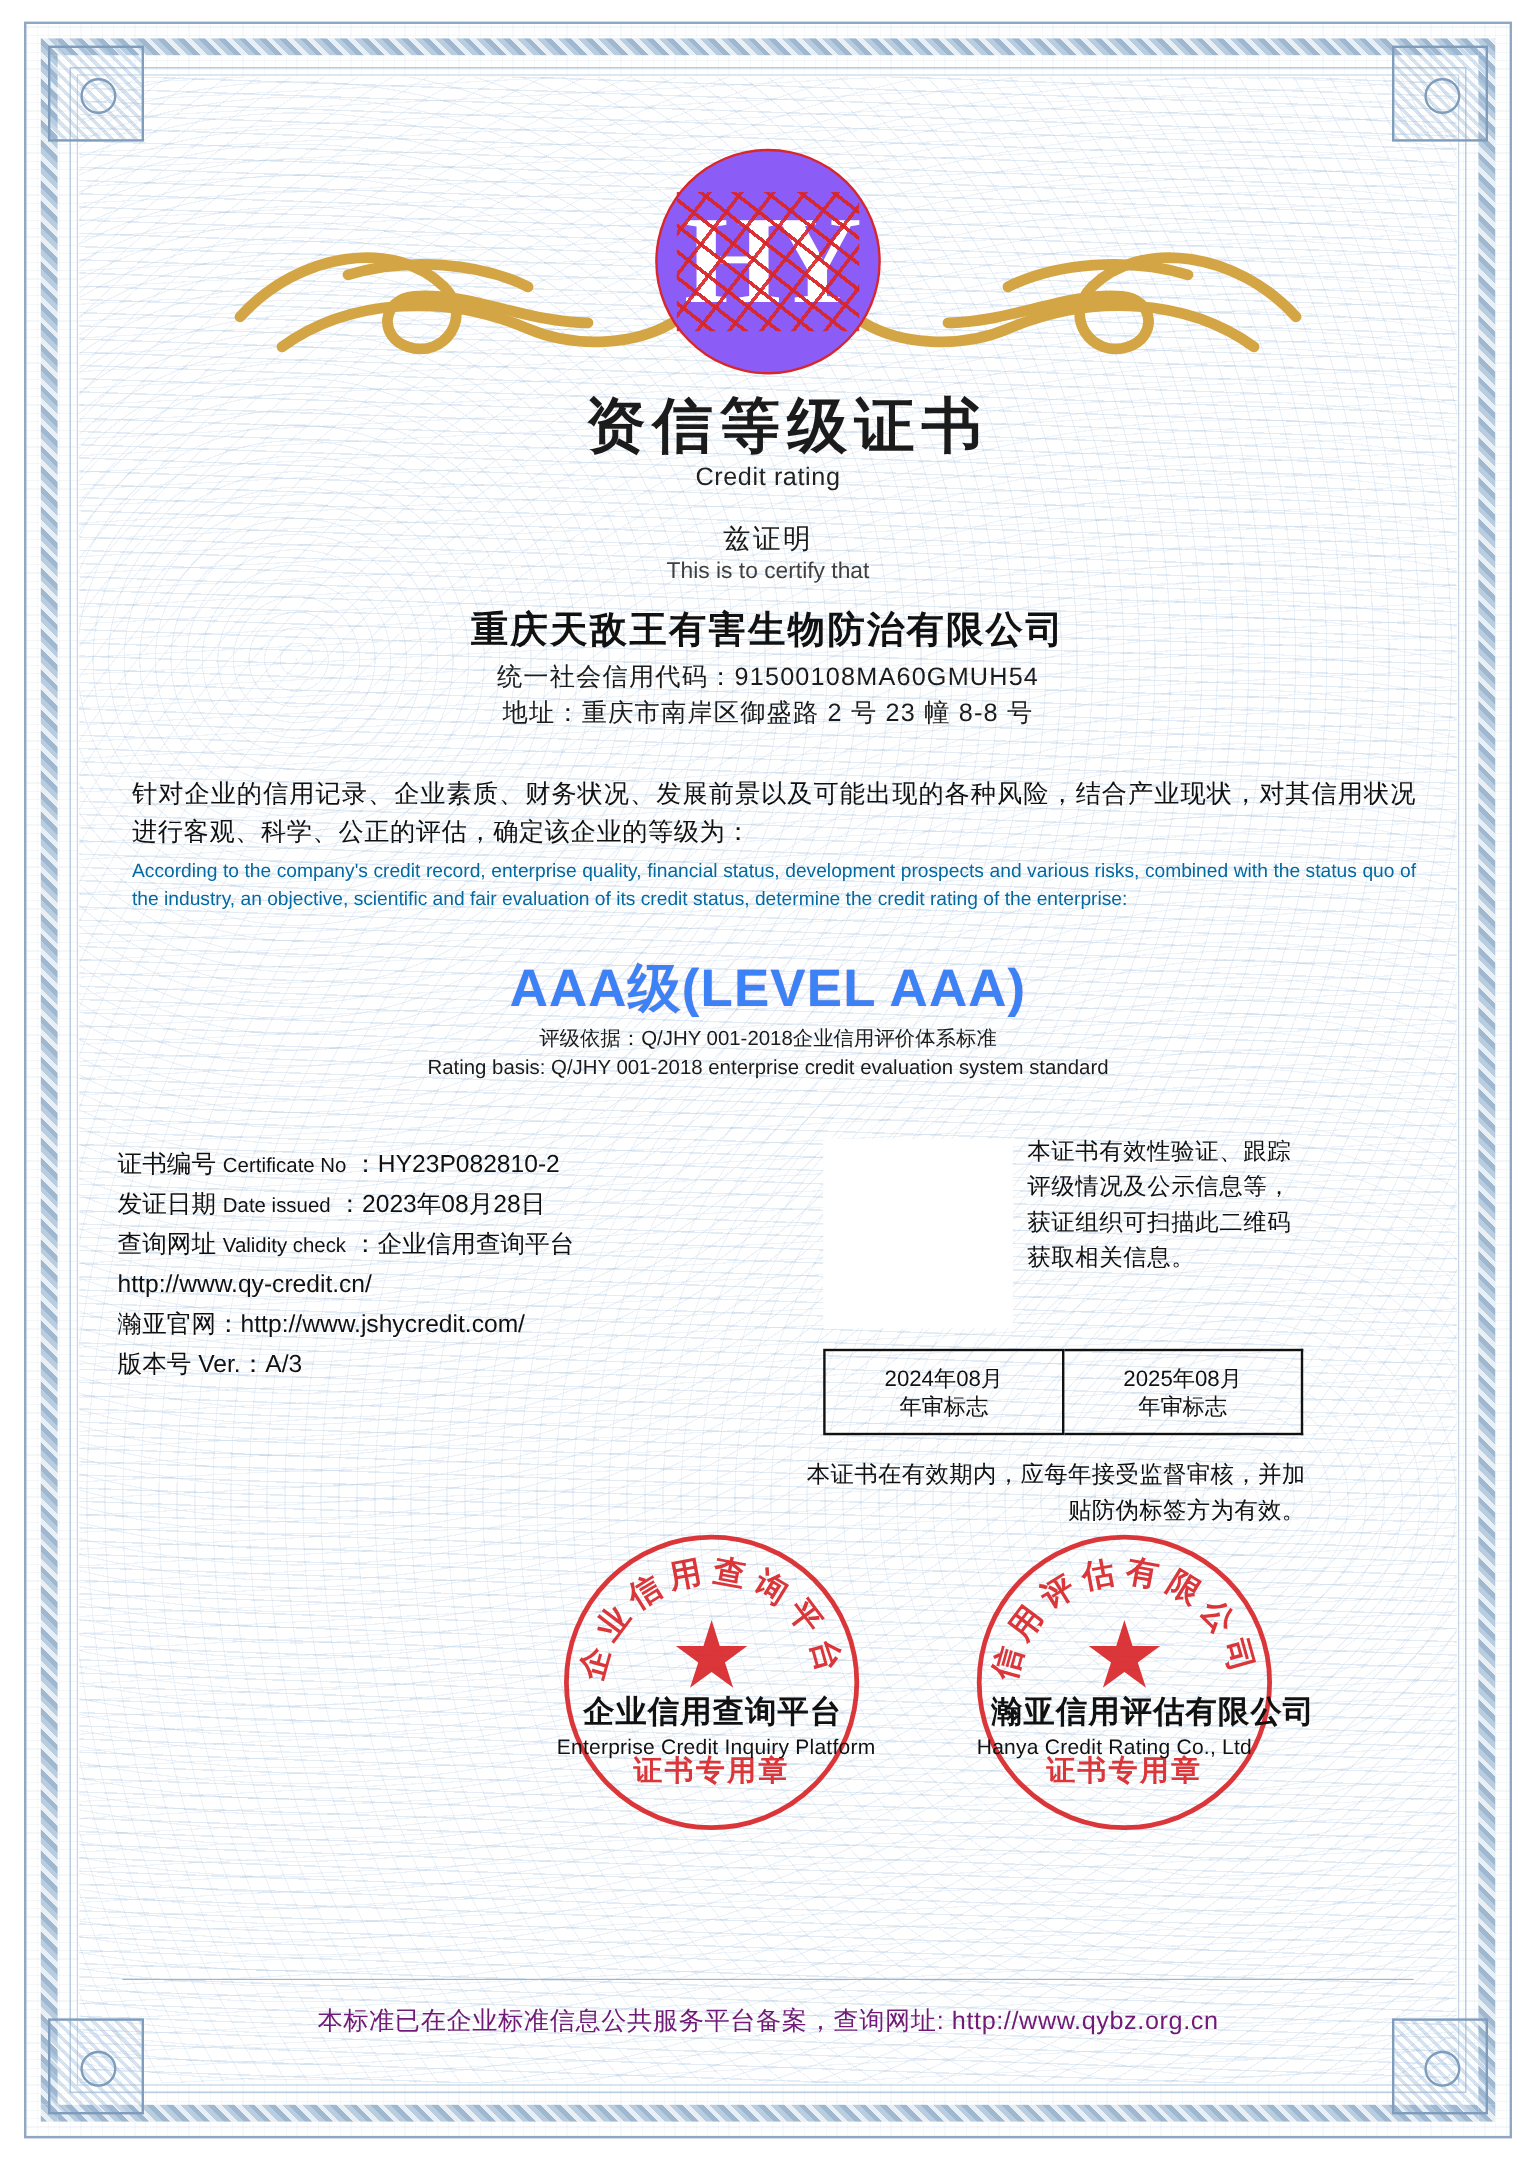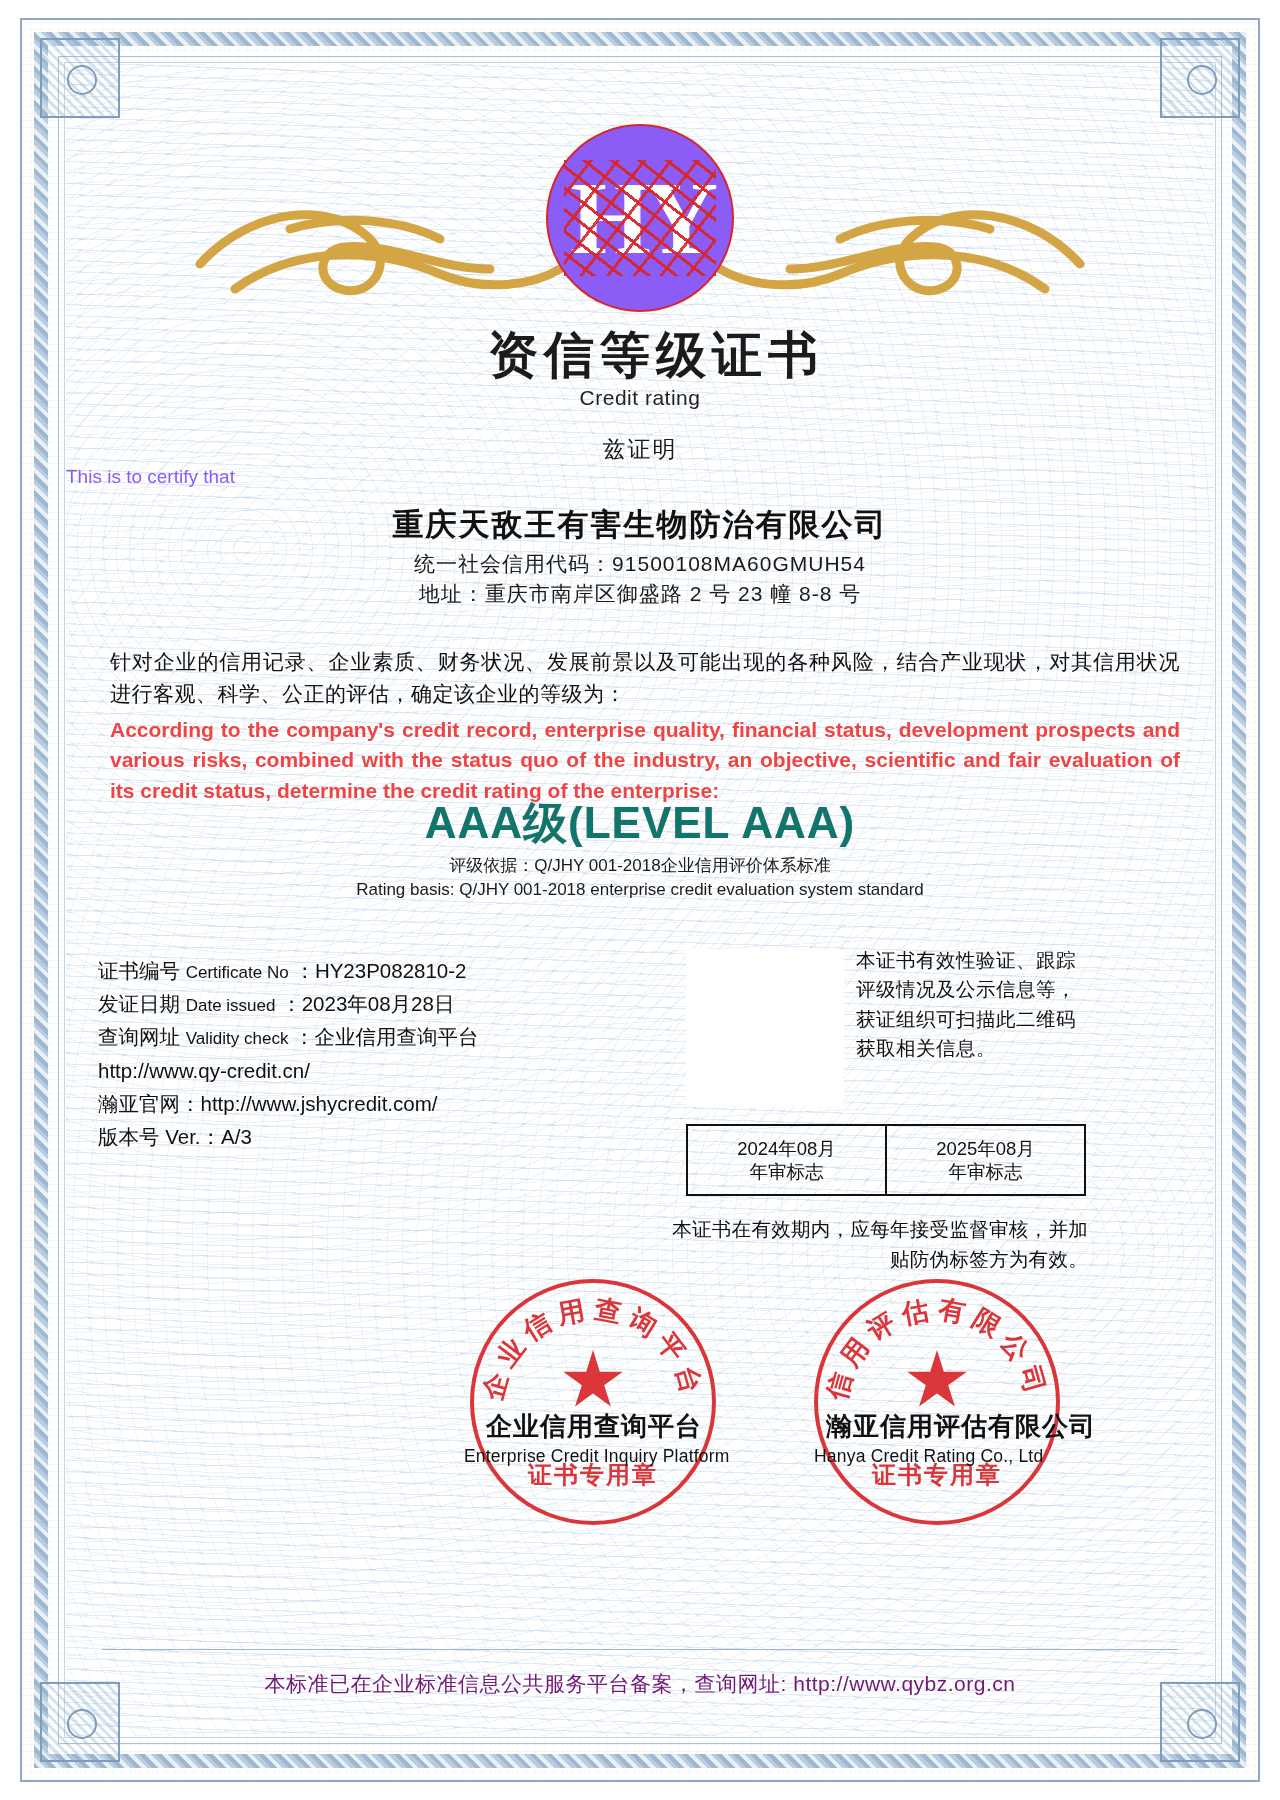--- a/index.html
+++ b/index.html
@@ -109,22 +109,22 @@
   }
   .title-en{
     position:absolute;top:322px;left:0;right:0;text-align:center;
     font-size:21px;color:#222;letter-spacing:.5px;
   }
   .certify-cn{
     position:absolute;top:370px;left:0;right:0;text-align:center;
     font-size:23px;color:#1b1b1b;letter-spacing:2px;
   }
   .certify-en{
-    position:absolute;top:402px;left:0;right:0;text-align:left;
-    font-size:19px;color:#8b5cf6;
+    position:absolute;top:402px;left:0;right:0;text-align:center;
+    font-size:19px;color:#404040;
   }
   .company{
     position:absolute;top:440px;left:0;right:0;text-align:center;
     font-size:31px;font-weight:bold;color:#111;letter-spacing:2px;
   }
   .usci{
     position:absolute;top:486px;left:0;right:0;text-align:center;
     font-size:21px;color:#1b1b1b;letter-spacing:1px;
   }
   .address{
@@ -133,26 +133,26 @@
   }
 
   .para{
     position:absolute;top:582px;left:44px;right:34px;
   }
   .para .cn{
     font-size:21px;color:#111;line-height:1.5;letter-spacing:.5px;text-align:justify;
   }
   .para .en{
     margin-top:6px;
-    font-size:21px;color:#ef4444;line-height:1.45;text-align:justify;font-weight:bold;
+    font-size:16px;color:#0369a1;line-height:1.45;text-align:justify;
   }
 
   .level{
     position:absolute;top:730px;left:0;right:0;text-align:center;
-    font-size:44px;font-weight:bold;color:#0f766e;letter-spacing:1px;
+    font-size:44px;font-weight:bold;color:#3b82f6;letter-spacing:1px;
     text-shadow:0 0 1px rgba(224,32,32,.4);
   }
   .basis-cn{
     position:absolute;top:790px;left:0;right:0;text-align:center;
     font-size:17px;color:#1b1b1b;
   }
   .basis-en{
     position:absolute;top:816px;left:0;right:0;text-align:center;
     font-size:17px;color:#1b1b1b;
   }

